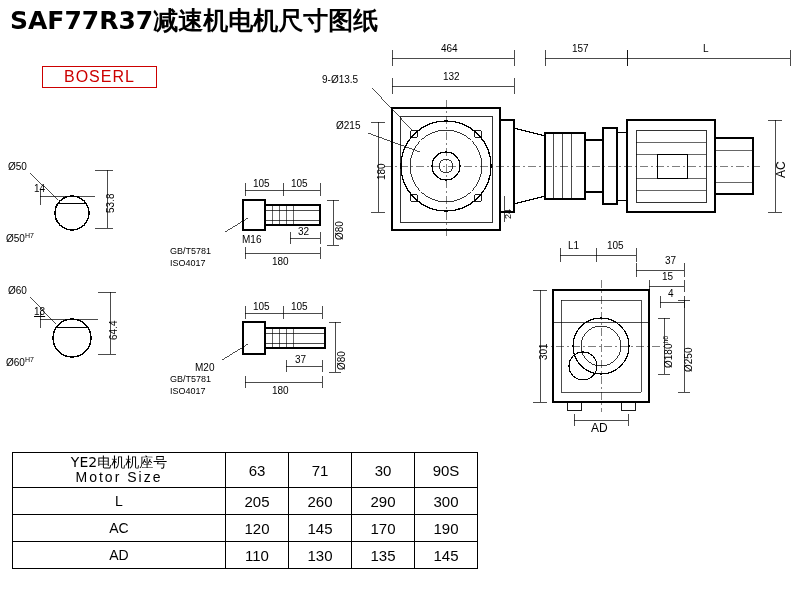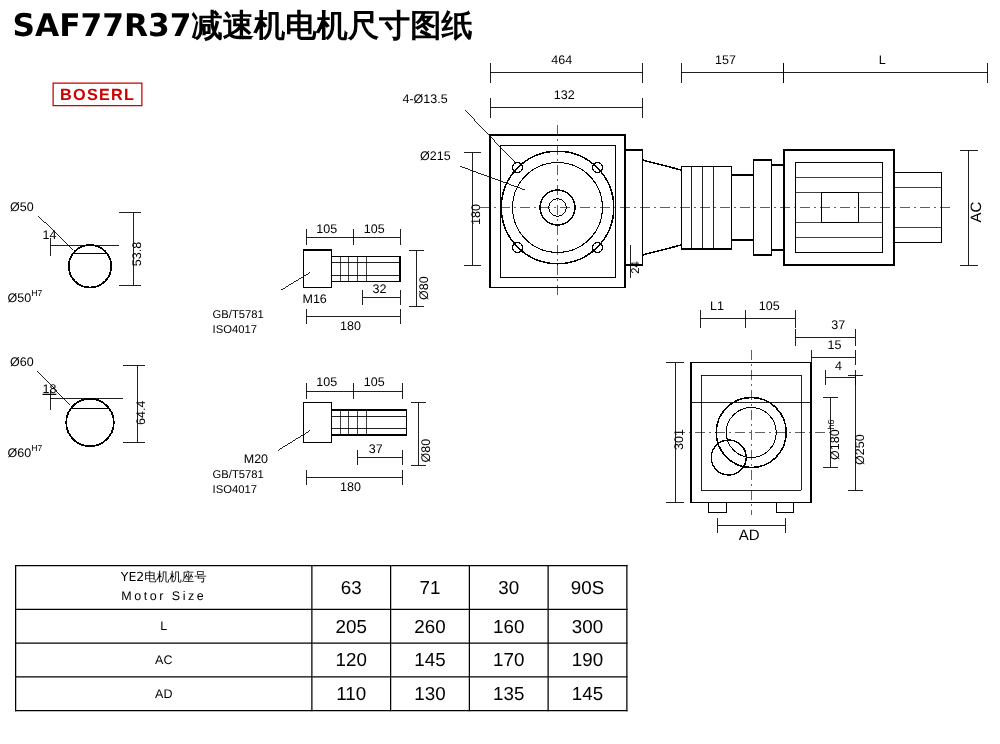--- a/index.html
+++ b/index.html
@@ -17,23 +17,23 @@
     font-size:25px;
     font-weight:bold;
     letter-spacing:0px;
     white-space:nowrap;
   }
   .logo{
     position:absolute;
     left:42px; top:66px;
     border:1px solid #cc0000;
     color:#cc0000;
-    font-size:13px;
-    font-weight:bold;
-    padding:1px 5px;
+    font-size:16px;
+    font-weight:normal;
+    padding:1px 21px;
     letter-spacing:1px;
   }
   .lbl{
     position:absolute;
     font-size:10px;
     white-space:nowrap;
     font-family:"Liberation Sans", sans-serif;
   }
   .lbl.sm{font-size:9px;}
   .vert{
@@ -49,23 +49,23 @@
     font-size:15px;
   }
   table.spec td{
     border:1px solid #000;
     text-align:center;
     padding:2px 0;
     height:22px;
   }
   table.spec td.hdr-label{
     width:200px;
-    font-size:10px;
+    font-size:14px;
     line-height:15px;
-    padding:2px 18px;
+    padding:2px 6px;
   }
   table.spec td.col{width:62px;}
   .cn{font-family:"DejaVu Sans", sans-serif;}
 </style>
 </head>
 <body>
 
 <div class="title cn">SAF77R37减速机电机尺寸图纸</div>
 <div class="logo">BOSERL</div>
 
@@ -281,21 +281,21 @@
 <div class="lbl" style="left:272px; top:385px;">180</div>
 <div class="lbl vert" style="left:336px; top:370px;">Ø80</div>
 <div class="lbl" style="left:195px; top:362px;">M20</div>
 <div class="lbl sm" style="left:170px; top:374px;">GB/T5781</div>
 <div class="lbl sm" style="left:170px; top:386px;">ISO4017</div>
 
 <div class="lbl" style="left:441px; top:43px;">464</div>
 <div class="lbl" style="left:443px; top:71px;">132</div>
 <div class="lbl" style="left:572px; top:43px;">157</div>
 <div class="lbl" style="left:703px; top:43px;">L</div>
-<div class="lbl" style="left:322px; top:74px;">4-Ø13.5</div>
+<div class="lbl" style="left:322px; top:74px;">9-Ø13.5</div>
 <div class="lbl" style="left:336px; top:120px;">Ø215</div>
 <div class="lbl vert" style="left:376px; top:180px;">180</div>
 <div class="lbl vert sm" style="left:503px; top:219px;">24</div>
 <div class="lbl vert" style="left:774px; top:178px; font-size:12px;">AC</div>
 
 <div class="lbl" style="left:568px; top:240px;">L1</div>
 <div class="lbl" style="left:607px; top:240px;">105</div>
 <div class="lbl" style="left:665px; top:255px;">37</div>
 <div class="lbl" style="left:662px; top:271px;">15</div>
 <div class="lbl" style="left:668px; top:288px;">4</div>
@@ -313,21 +313,21 @@
     </td>
     <td class="col">63</td>
     <td class="col">71</td>
     <td class="col">30</td>
     <td class="col">90S</td>
   </tr>
   <tr>
     <td class="hdr-label">L</td>
     <td class="col">205</td>
     <td class="col">260</td>
-    <td class="col">160</td>
+    <td class="col">290</td>
     <td class="col">300</td>
   </tr>
   <tr>
     <td class="hdr-label">AC</td>
     <td class="col">120</td>
     <td class="col">145</td>
     <td class="col">170</td>
     <td class="col">190</td>
   </tr>
   <tr>

